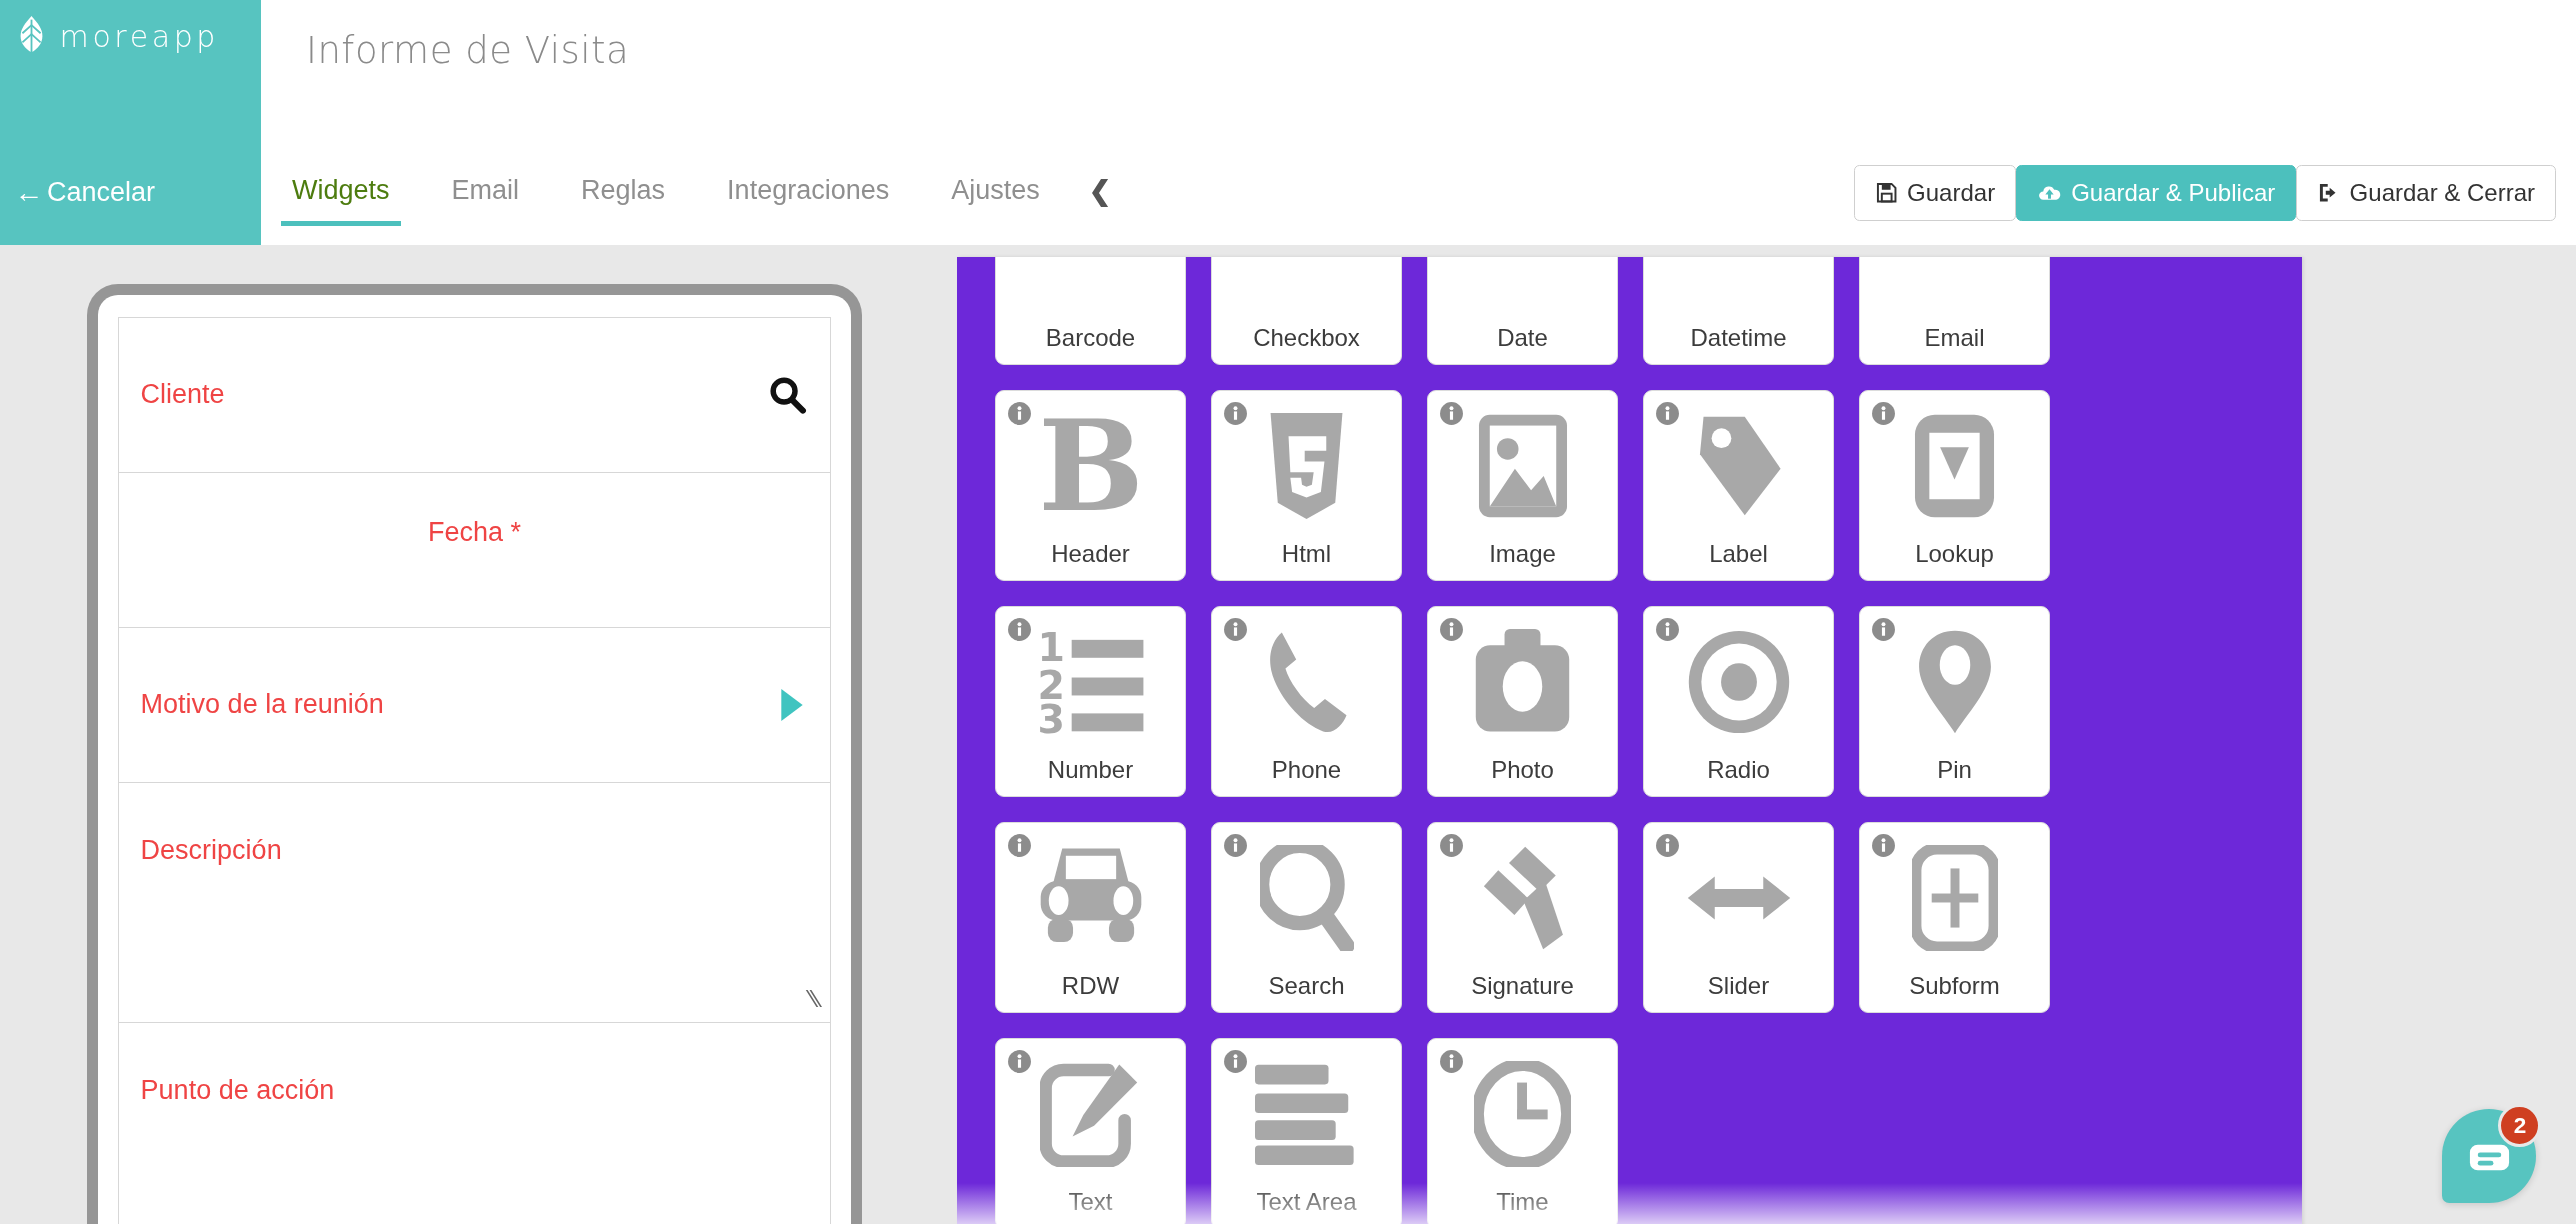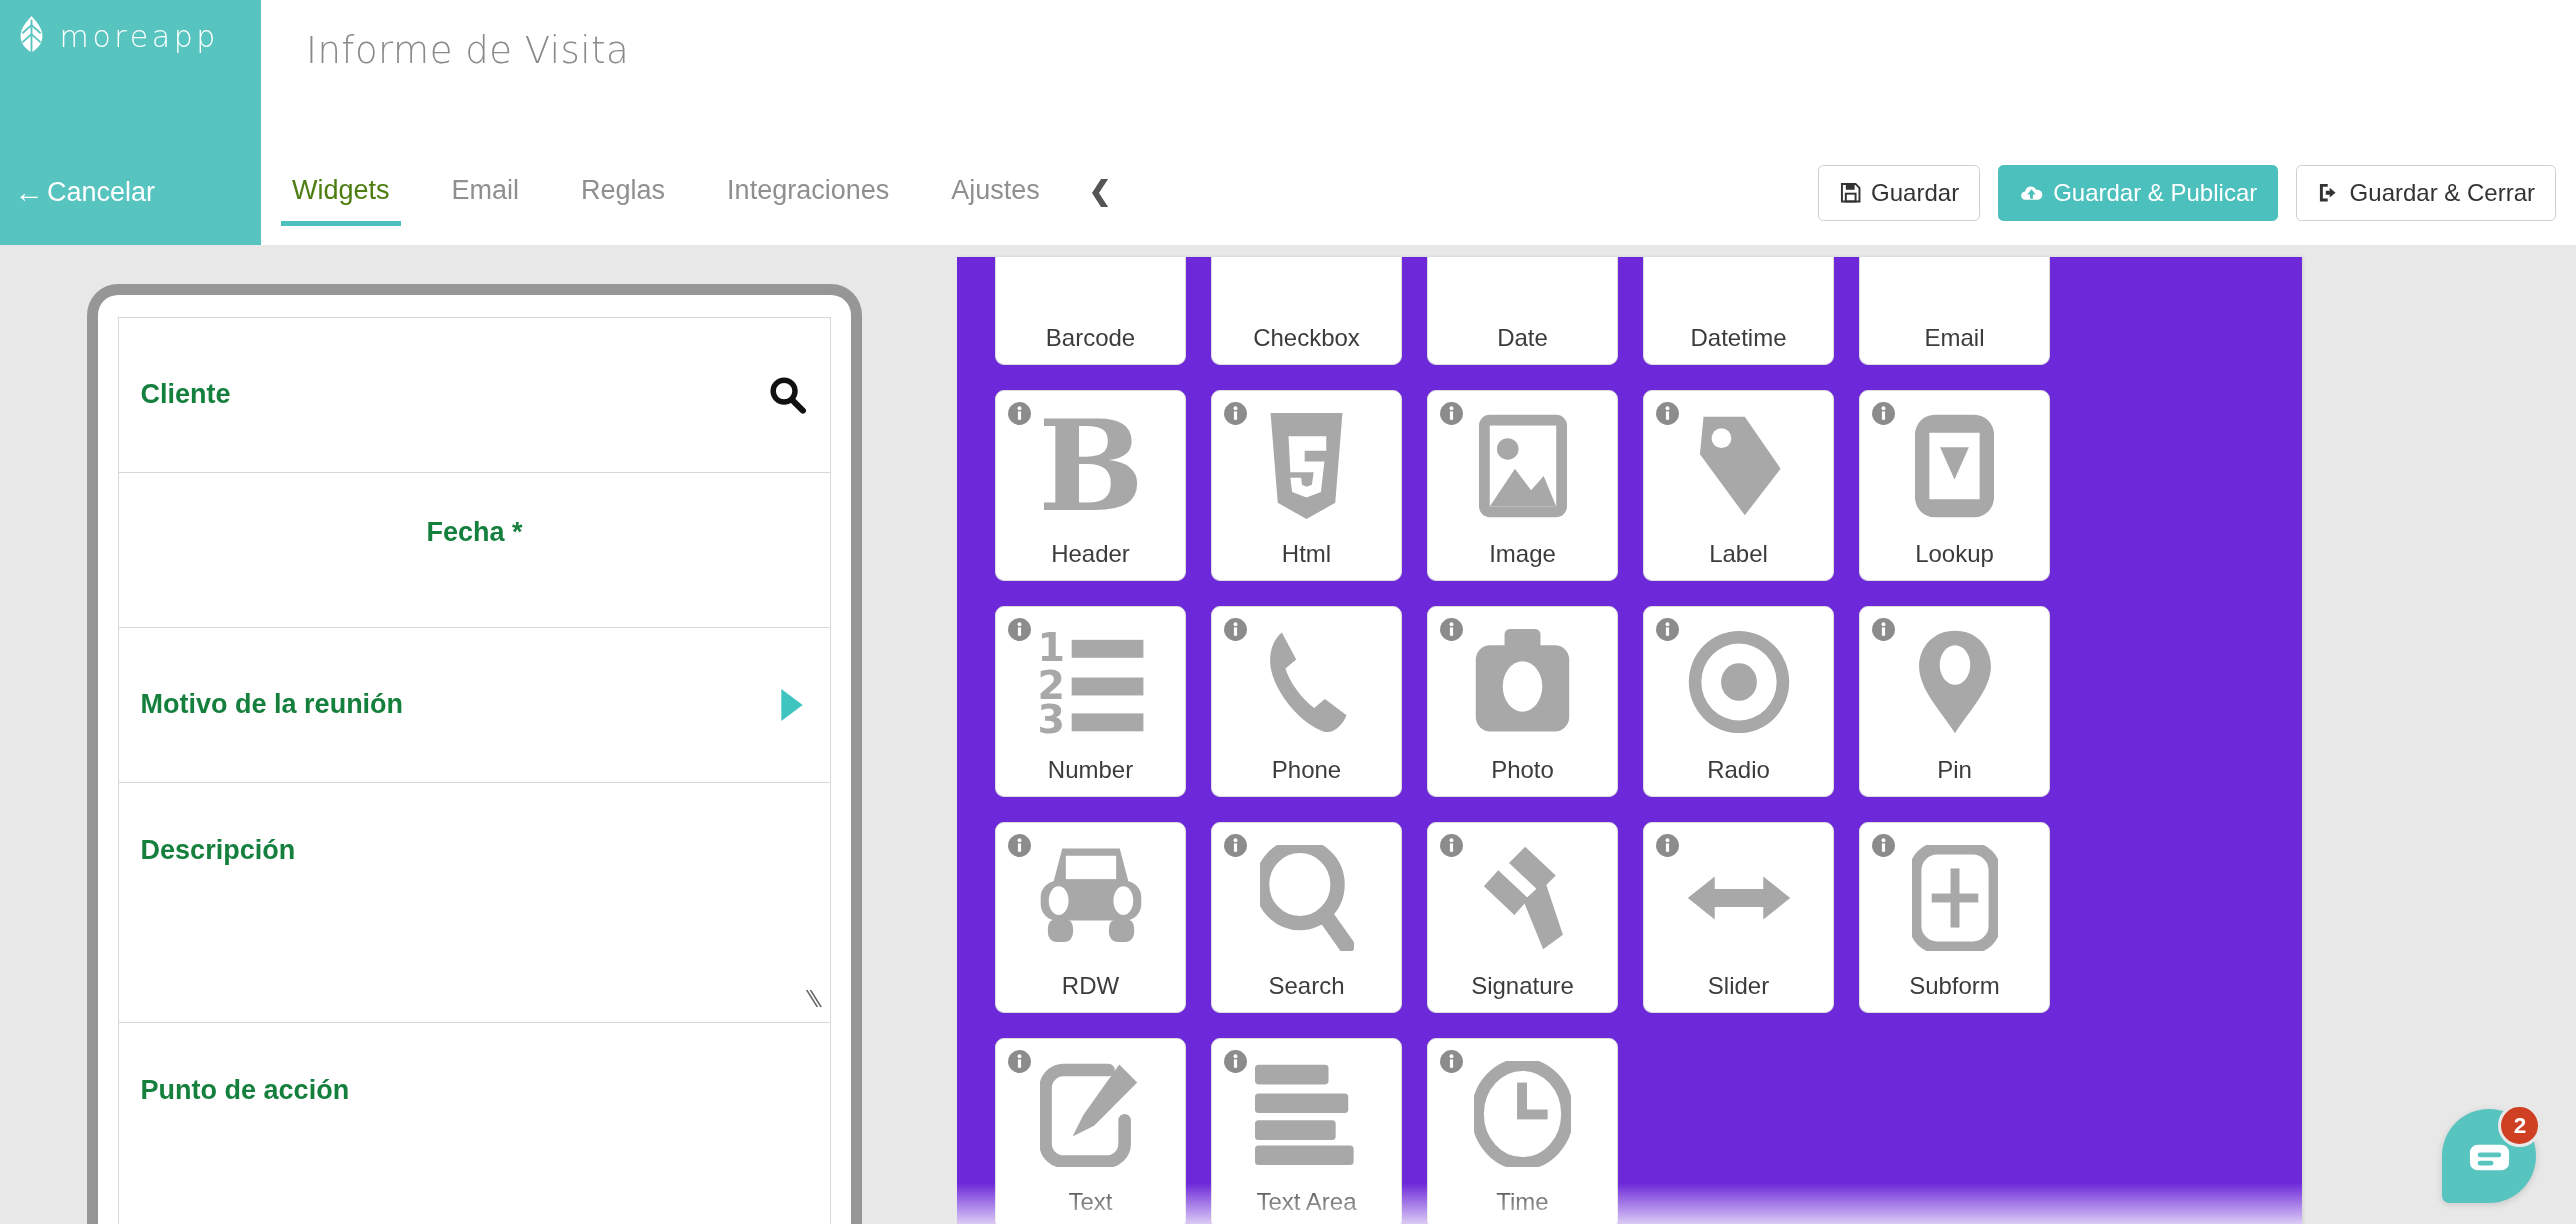--- a/index.html
+++ b/index.html
@@ -67,21 +67,21 @@
     background: #4cc0bd;
   }
   .tab-collapse {
     font-size: 27px; color: #555; padding: 12.6px 18px 20px 18px;
     cursor: pointer; font-weight: bold;
   }
 
   
   .actions {
     position: absolute; right: 20px; top: 165px;
-    display: flex; align-items: center; gap: 18px;
+    display: flex; align-items: center; gap: 0;
   }
   .btn {
     display: flex; align-items: center; gap: 9px;
     height: 56px; padding: 0 20px;
     border: 0.9px solid #cfcfcf; border-radius: 5.4px;
     background: #ffffff; color: #333;
     font-size: 24px; cursor: pointer; white-space: nowrap;
     font-family: "Liberation Sans", sans-serif;
   }
   .btn-primary {
@@ -109,21 +109,21 @@
   .form-list { padding: 21.6px 20px 0 20px; }
   .form-row {
     border: 0.9px solid #d7d7d7;
     border-bottom: none;
     background: #ffffff;
     position: relative;
     padding: 20px 21.6px;
   }
   .form-row:last-child { border-bottom: 0.9px solid #d7d7d7; }
   .form-row .field-label {
-    font-size: 27px; color: #15803d; font-weight: 700;
+    font-size: 27px; color: #ef4444; font-weight: 400;
   }
   .row-search   { height: 155px; display: flex; align-items: center; justify-content: space-between; }
   .row-date     { height: 155px; padding-top: 44px; text-align: center; }
   .row-lookup   { height: 155px; display: flex; align-items: center; justify-content: space-between; }
   .row-textarea { height: 240px; padding-top: 52px; }
 
   .search-glyph { width: 41px; height: 41px; }
   .play-glyph   { width: 32px; height: 38px; }
   .resize-grip {
     position: absolute; right: 12.6px; bottom: 9px;

